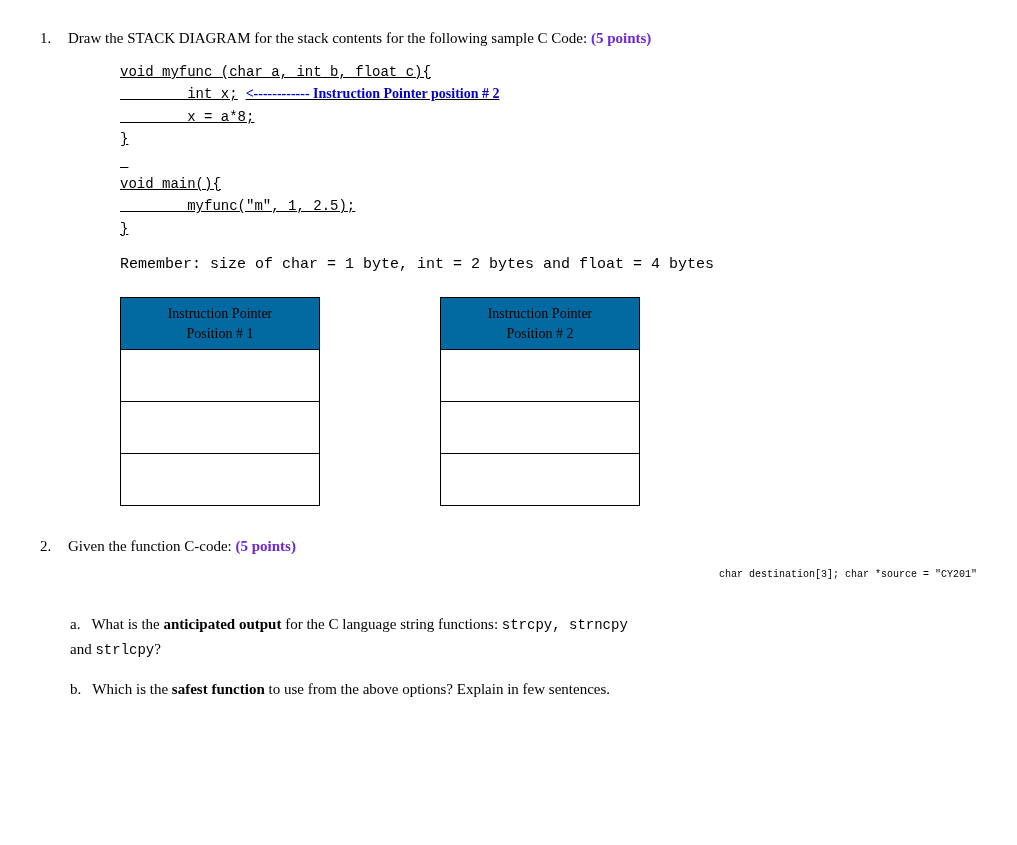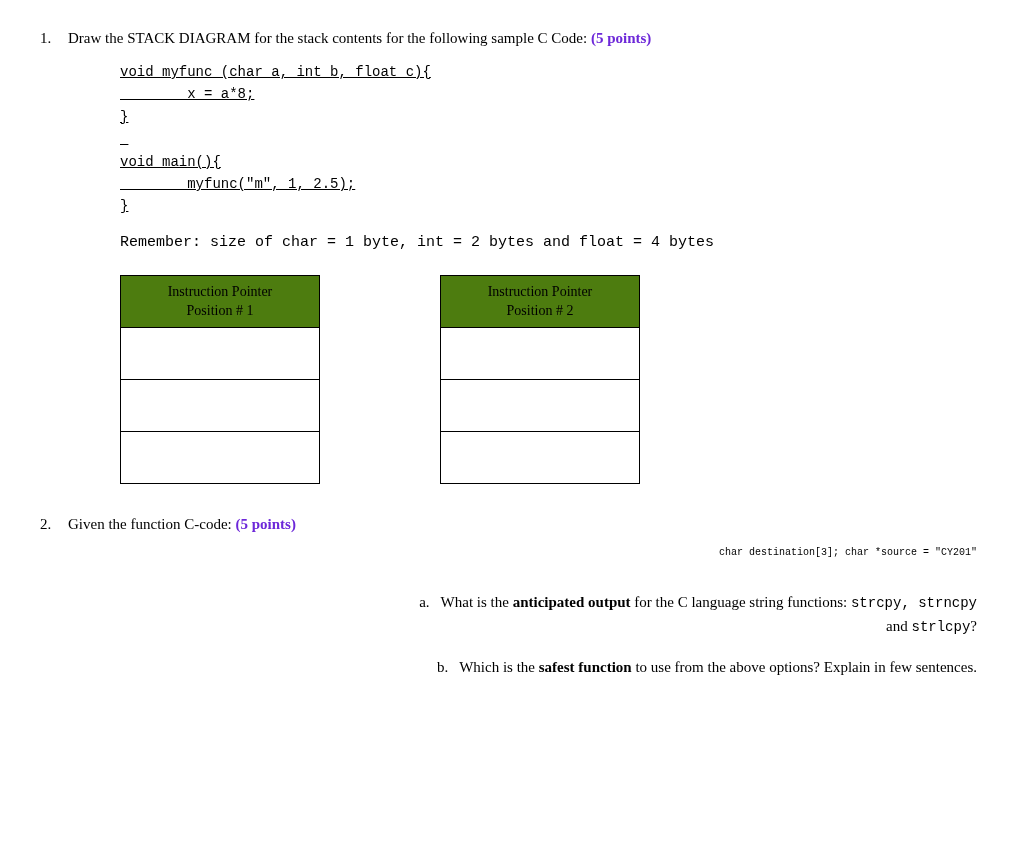--- a/index.html
+++ b/index.html
@@ -88,21 +88,21 @@
     .stack-title {
       text-align: center;
       font-size: 14px;
       font-weight: normal;
       margin-bottom: 0;
       border: 1.5px solid #000;
       border-bottom: none;
       width: 200px;
       padding: 6px 8px;
       line-height: 1.4;
-      background: #4d7c0f;
+      background: #0369a1;
     }
 
     .stack-rows {
       width: 200px;
       border: 1.5px solid #000;
       border-top: none;
     }
 
     .stack-row {
       height: 52px;
@@ -129,39 +129,42 @@
     }
 
     .sub-questions {
       margin-left: 30px;
     }
 
     .sub-q {
       margin-bottom: 16px;
       font-size: 15px;
       line-height: 1.6;
-      text-align: right;
     }
   </style>
 </head>
 <body>
 
 <div class="question-block">
   <div class="question-header">
     <span class="question-number">1.</span>
     <span>
       <span>Draw the STACK DIAGRAM for the stack contents for the following sample C Code:</span>&nbsp;<span class="points-bold">(5 points)</span>
     </span>
   </div>
 
   <div class="code-block">
     <div class="code-line">
       <span>void myfunc (char a, int b, float c){</span>
     </div>
     <div class="code-line">
+      <span>        int x;</span>
+      <span class="annotation">&lt;------------ Instruction Pointer position # 2</span>
+    </div>
+    <div class="code-line">
       <span>        x = a*8;</span>
     </div>
     <div class="code-line">
       <span>}</span>
     </div>
     <div class="code-line">&nbsp;</div>
     <div class="code-line">
       <span>void main(){</span>
     </div>
     <div class="code-line">

